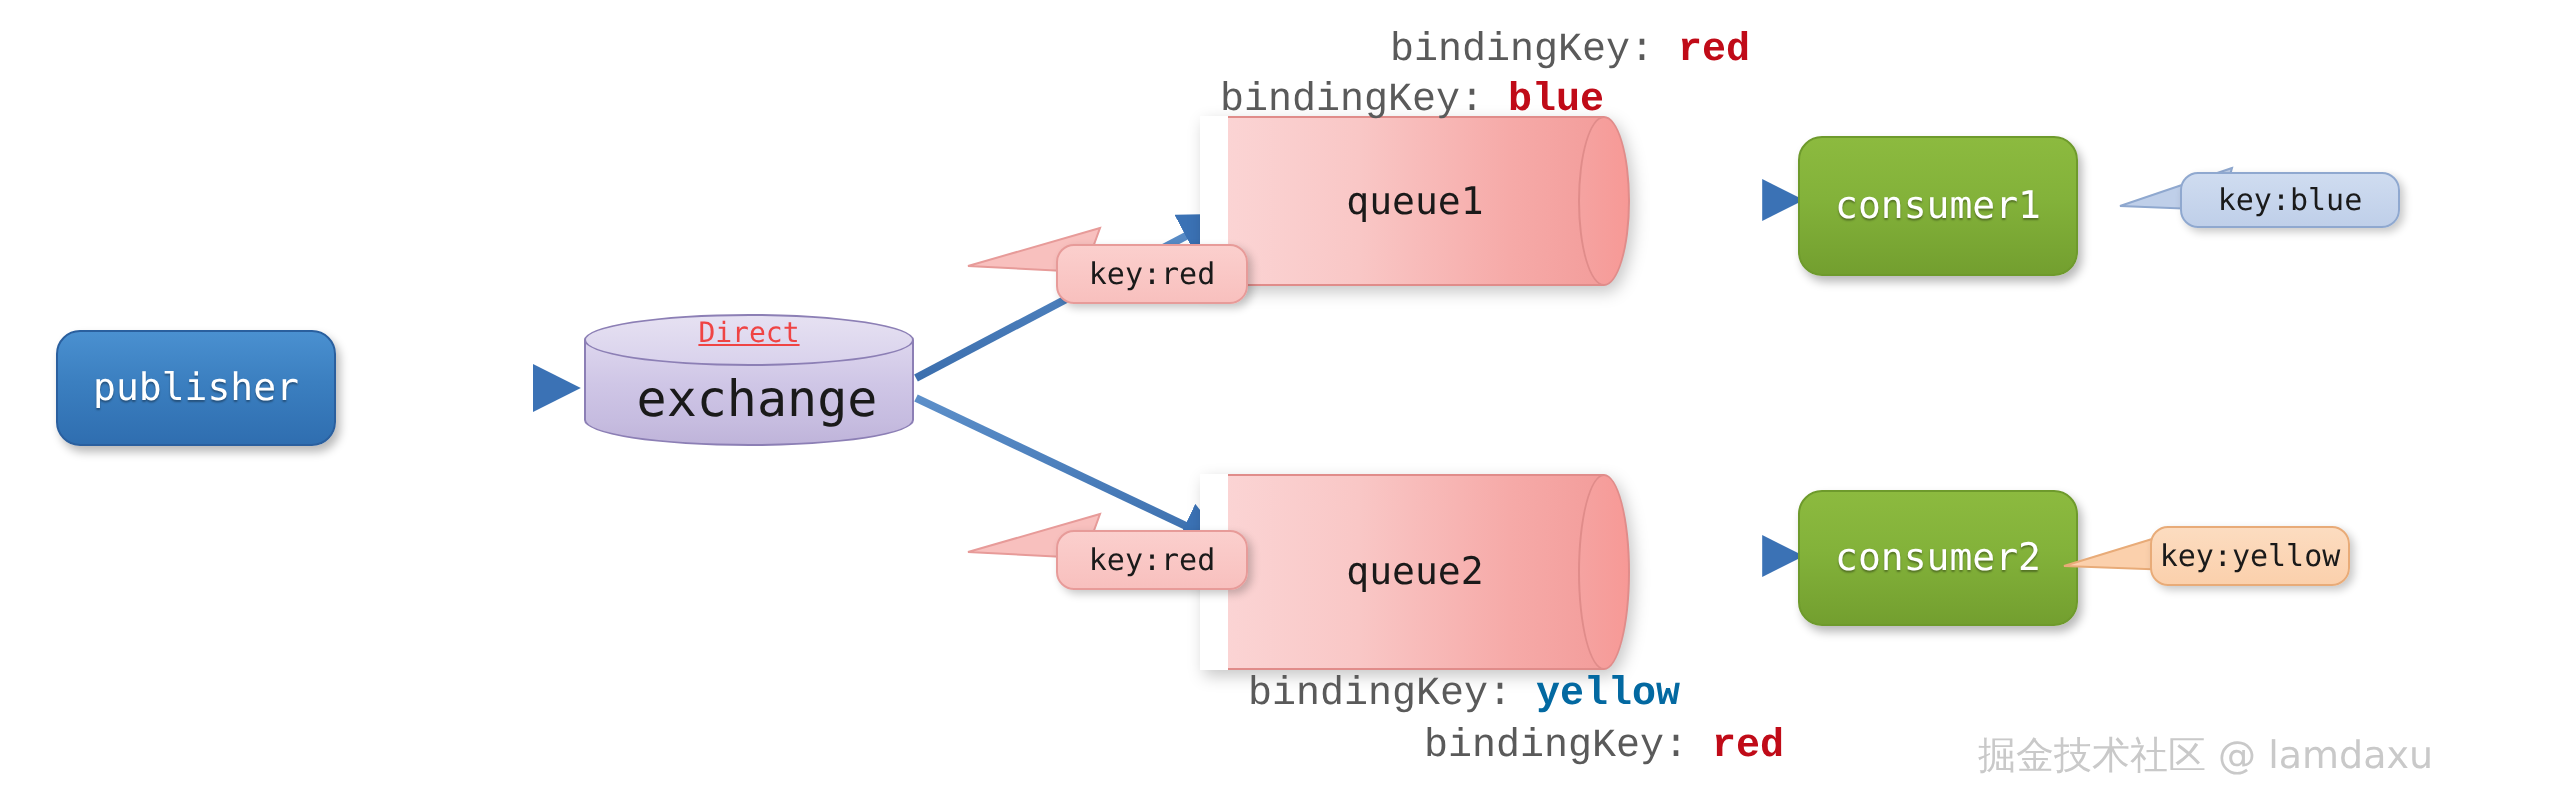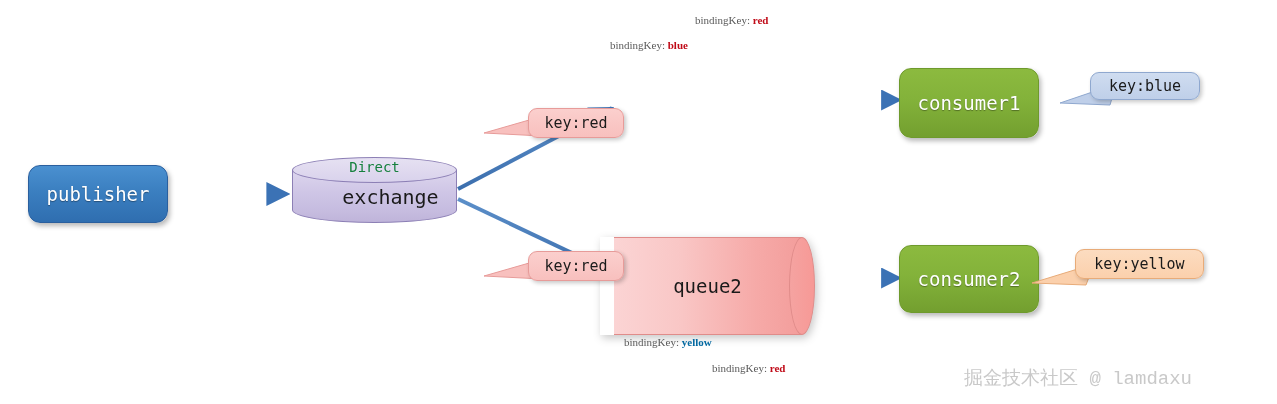--- a/index.html
+++ b/index.html
@@ -89,31 +89,32 @@
     box-sizing: border-box;
   }
   .cyl-v .cap-label {
     position: absolute;
     left: 0;
     top: 2px;
     width: 100%;
     text-align: center;
     font-family: "DejaVu Sans Mono", "Liberation Mono", monospace;
     font-size: 14px;
-    color: #15803d;
+    color: #ef4444;
     z-index: 4;
+    text-decoration: underline;
   }
   .cyl-v .main-label {
     position: absolute;
-    left: 16px;
+    left: 4px;
     top: 28px;
     width: 100%;
     text-align: center;
     font-family: "DejaVu Sans Mono", "Liberation Mono", monospace;
-    font-size: 20px;
+    font-size: 25px;
     color: #1a1a1a;
     z-index: 4;
   }
 
   
   .cyl-h {
     position: absolute;
     filter: drop-shadow(2px 3px 4px rgba(0,0,0,0.22));
   }
   .cyl-h .qbody {
@@ -176,20 +177,21 @@
     position: absolute;
     display: flex;
     align-items: center;
     justify-content: center;
     border-radius: 9px;
     font-family: "DejaVu Sans Mono", "Liberation Mono", monospace;
     font-size: 15px;
     color: #1a1a1a;
     box-sizing: border-box;
     box-shadow: 2px 2px 4px rgba(0,0,0,0.22);
+    margin-top: 14px;
   }
   .bubble-pink {
     background: linear-gradient(180deg, #fbcfcd 0%, #f8c0be 100%);
     border: 1px solid #e79b99;
     align-items: center;
   }
   .bubble-blue {
     background: linear-gradient(180deg, #cfdcf0 0%, #bfcfe9 100%);
     border: 1px solid #8fa8cf;
   }
@@ -198,22 +200,22 @@
     border: 1px solid #e8ab78;
   }
   .tail {
     position: absolute;
     pointer-events: none;
   }
 
   
   .binding-label {
     position: absolute;
-    font-family: Liberation Serif, serif;
-    font-size: 11px;
+    font-family: Liberation Mono, monospace;
+    font-size: 20px;
     color: #5a5a5a;
     white-space: nowrap;
   }
   .binding-label .val {
     font-weight: bold;
   }
   .val-red { color: #c00b18; }
   .val-blue { color: #c00b18; }
   .val-yellow { color: #0369a1; }
 
@@ -258,20 +260,27 @@
   </div>
 
   <div class="cyl-v" style="left:292px; top:157px; width:165px; height:66px;">
     <div class="bottom"></div>
     <div class="body"></div>
     <div class="top"></div>
     <div class="cap-label">Direct</div>
     <div class="main-label">exchange</div>
   </div>
 
+  <div class="cyl-h" style="left:600px; top:58px; width:215px; height:85px;">
+    <div class="qleft-fill"></div>
+    <div class="qbody"></div>
+    <div class="qright"></div>
+    <div class="qleft-mask"></div>
+    <div class="qlabel">queue1</div>
+  </div>
 
   <div class="cyl-h" style="left:600px; top:237px; width:215px; height:98px;">
     <div class="qleft-fill"></div>
     <div class="qbody"></div>
     <div class="qright"></div>
     <div class="qleft-mask"></div>
     <div class="qlabel">queue2</div>
   </div>
 
   <div class="node roundbox box-consumer" style="left:899px; top:68px; width:140px; height:70px;">
@@ -299,35 +308,35 @@
   <svg class="tail" style="left:1058px; top:82px; width:60px; height:34px;" viewBox="0 0 60 34" xmlns="http://www.w3.org/2000/svg">
     <path d="M 58 2 L 2 21 L 52 23 Z" fill="#bfcfe9" stroke="#8fa8cf" stroke-width="1"></path>
   </svg>
   <div class="bubble bubble-blue" style="left:1090px; top:72px; width:110px; height:28px;">
     <span>key:blue</span>
   </div>
 
   <svg class="tail" style="left:1030px; top:262px; width:66px; height:34px;" viewBox="0 0 66 34" xmlns="http://www.w3.org/2000/svg">
     <path d="M 64 2 L 2 21 L 56 23 Z" fill="#fbd0ac" stroke="#e8ab78" stroke-width="1"></path>
   </svg>
-  <div class="bubble bubble-orange" style="left:1075px; top:249px; width:129px; height:30px;">
+  <div class="bubble bubble-orange" style="left:1075px; top:249px; width:100px; height:30px;">
     <span>key:yellow</span>
   </div>
 
   <div class="binding-label" style="left:695px; top:14px;">
     <span>bindingKey: </span><span class="val val-red">red</span>
   </div>
 
   <div class="binding-label" style="left:610px; top:39px;">
     <span>bindingKey: </span><span class="val val-blue">blue</span>
   </div>
 
   <div class="binding-label" style="left:624px; top:336px;">
     <span>bindingKey: </span><span class="val val-yellow">yellow</span>
   </div>
 
   <div class="binding-label" style="left:712px; top:362px;">
     <span>bindingKey: </span><span class="val val-red">red</span>
   </div>
 
-  <div class="watermark" style="left:964px; top:365px;font-family:Liberation Mono, monospace;">掘金技术社区 @ lamdaxu</div>
+  <div class="watermark" style="left:989px; top:365px;">掘金技术社区 @ lamdaxu</div>
 
 </div>
 
 </body></html>

